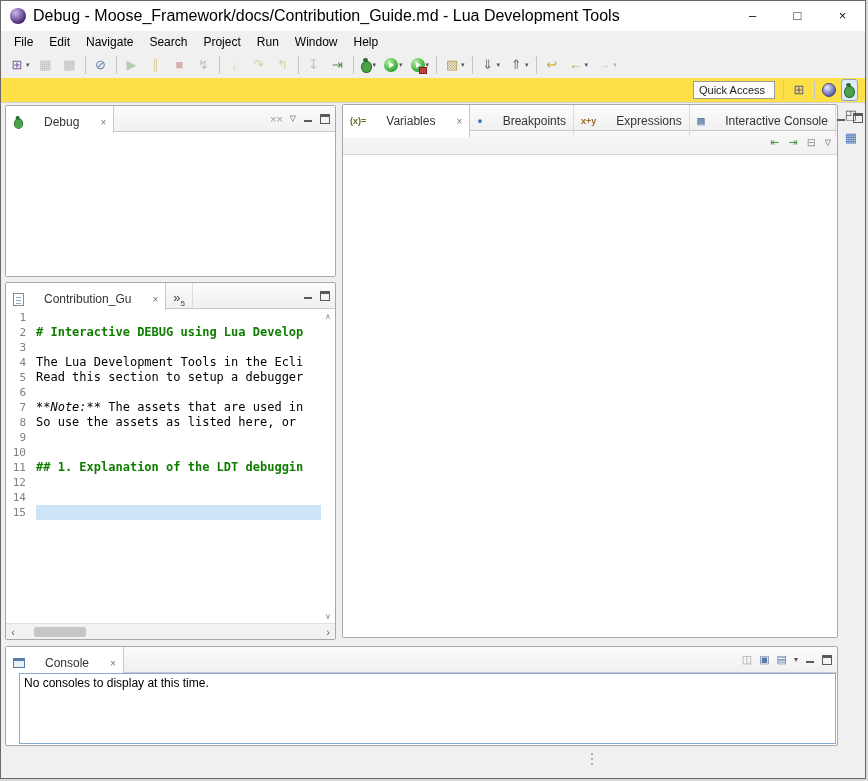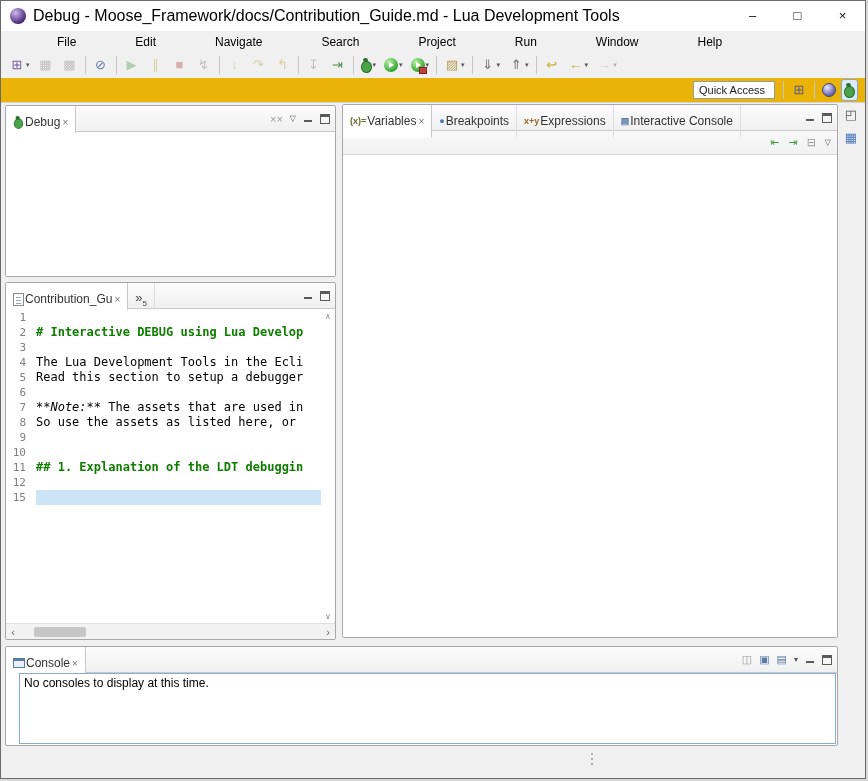--- a/index.html
+++ b/index.html
@@ -10,31 +10,31 @@
   
   .titlebar{height:30px;background:#fff;display:flex;align-items:center;}
   .app-ic{width:16px;height:16px;border-radius:50%;margin:0 7px 0 9px;flex:none;
           background:radial-gradient(circle at 35% 30%,#d0b8f0,#3a1a6a 78%);}
   .title{font-size:16px;color:#000;white-space:nowrap;}
   .wctrls{margin-left:auto;display:flex;height:30px;}
   .wbtn{width:45px;height:30px;line-height:30px;text-align:center;font-size:13px;color:#111;}
 
   
   .menubar{height:21px;display:flex;align-items:center;padding-left:5px;background:#f0f0f0;}
-  .menu-item{padding:2px 8px;margin-left:43px;}
+  .menu-item{padding:2px 8px;}
 
   
   .toolbar1{height:26px;display:flex;align-items:center;padding-left:4px;background:#f0f0f0;}
   .tbtn{height:22px;display:inline-flex;align-items:center;padding:0 2px;margin:0 1px;border-radius:3px;border:1px solid transparent;}
   .tbtn .g{font-size:13px;width:16px;text-align:center;line-height:16px;}
   .tbtn .dd{font-size:7px;color:#555;margin-left:1px;}
   .tbtn.disabled{opacity:.4;}
   .sep{width:1px;height:18px;background:#c6c6c6;margin:0 3px;flex:none;}
   .toolbar2{height:25px;display:flex;align-items:center;justify-content:flex-end;
-            padding-right:6px;background:#eab308;border-bottom:1px solid #d2d2d2;}
+            padding-right:6px;background:#fde047;border-bottom:1px solid #d2d2d2;}
   .qa{border:1px solid #9a9a9a;background:#fdfdfd;height:18px;line-height:16px;
       padding:0 6px 0 5px;min-width:82px;font-size:11px;color:#222;margin-right:5px;}
   .persel{border:1px solid var(--persp-selected-border);background:var(--persp-selected-bg);}
 
   
   .ic{display:inline-block;position:relative;flex:none;}
   .ic.run,.ic.ext{width:14px;height:14px;border-radius:50%;
       background:radial-gradient(circle at 35% 30%,#b8f0a8,var(--run-green) 72%);}
   .ic.run::after,.ic.ext::after{content:"";position:absolute;left:5px;top:4px;
       border-left:5px solid #fff;border-top:3px solid transparent;border-bottom:3px solid transparent;}
@@ -58,21 +58,21 @@
   .btn-max{width:10px;height:10px;border:1px solid #5a5a5a;border-top:3px solid #5a5a5a;}
   .vmenu{font-size:8px;color:#555;}
   .hicon{font-size:11px;color:#5a7aa8;}
   .hicon.dim{color:#9a9a9a;}
   .tabic{font-size:9px;font-weight:bold;line-height:10px;}
 
   
   .view{position:absolute;background:#fff;border:1px solid #a8a8a8;border-radius:2px;}
   .vhead{display:flex;align-items:stretch;height:26px;border-radius:2px 2px 0 0;
          background:linear-gradient(#fcfcfc,#f0f0f0);border-bottom:1px solid #c9c9c9;}
-  .vtab{display:flex;align-items:center;gap:1px;padding:16px 7px;font-size:12px;color:#333;white-space:nowrap;}
+  .vtab{display:flex;align-items:center;gap:20px;padding:16px 7px;font-size:12px;color:#333;white-space:nowrap;}
   .vtab.sel{background:#fff;border-right:1px solid #c9c9c9;margin-bottom:-1px;border-bottom:1px solid #fff;}
   .vtab.unsel{border-right:1px solid #ddd;}
   .vtab .close{font-size:10px;color:#777;margin-left:1px;}
   .vtools{margin-left:auto;display:flex;align-items:center;gap:7px;padding-right:5px;}
   .vtoolbar{height:24px;display:flex;align-items:center;justify-content:flex-end;gap:9px;
             padding-right:6px;background:linear-gradient(#f8f8f8,#f1f1f1);border-bottom:1px solid #d8d8d8;}
   .vbody{position:absolute;left:0;right:0;bottom:0;background:#fff;}
   #view-debug{left:4px;top:104px;width:331px;height:172px;}
   #view-debug .vbody{top:27px;}
   #view-vars{left:341px;top:103px;width:496px;height:534px;}
@@ -345,20 +345,24 @@
           <span class="ltext"></span>
         </div>
         <div class="cline">
           <span class="lnum">11</span>
           <span class="ltext"><span class="seg-heading">## 1. Explanation of the LDT debuggin</span></span>
         </div>
         <div class="cline">
           <span class="lnum">12</span>
           <span class="ltext"></span>
         </div>
+        <div class="cline">
+          <span class="lnum">14</span>
+          <span class="ltext"></span>
+        </div>
         <div class="cline cur">
           <span class="lnum">15</span>
           <span class="ltext"></span>
         </div>
       </div>
     <div class="vscroll">
       <span>∧</span>
       <span>∨</span>
     </div>
     <div class="hscroll">

